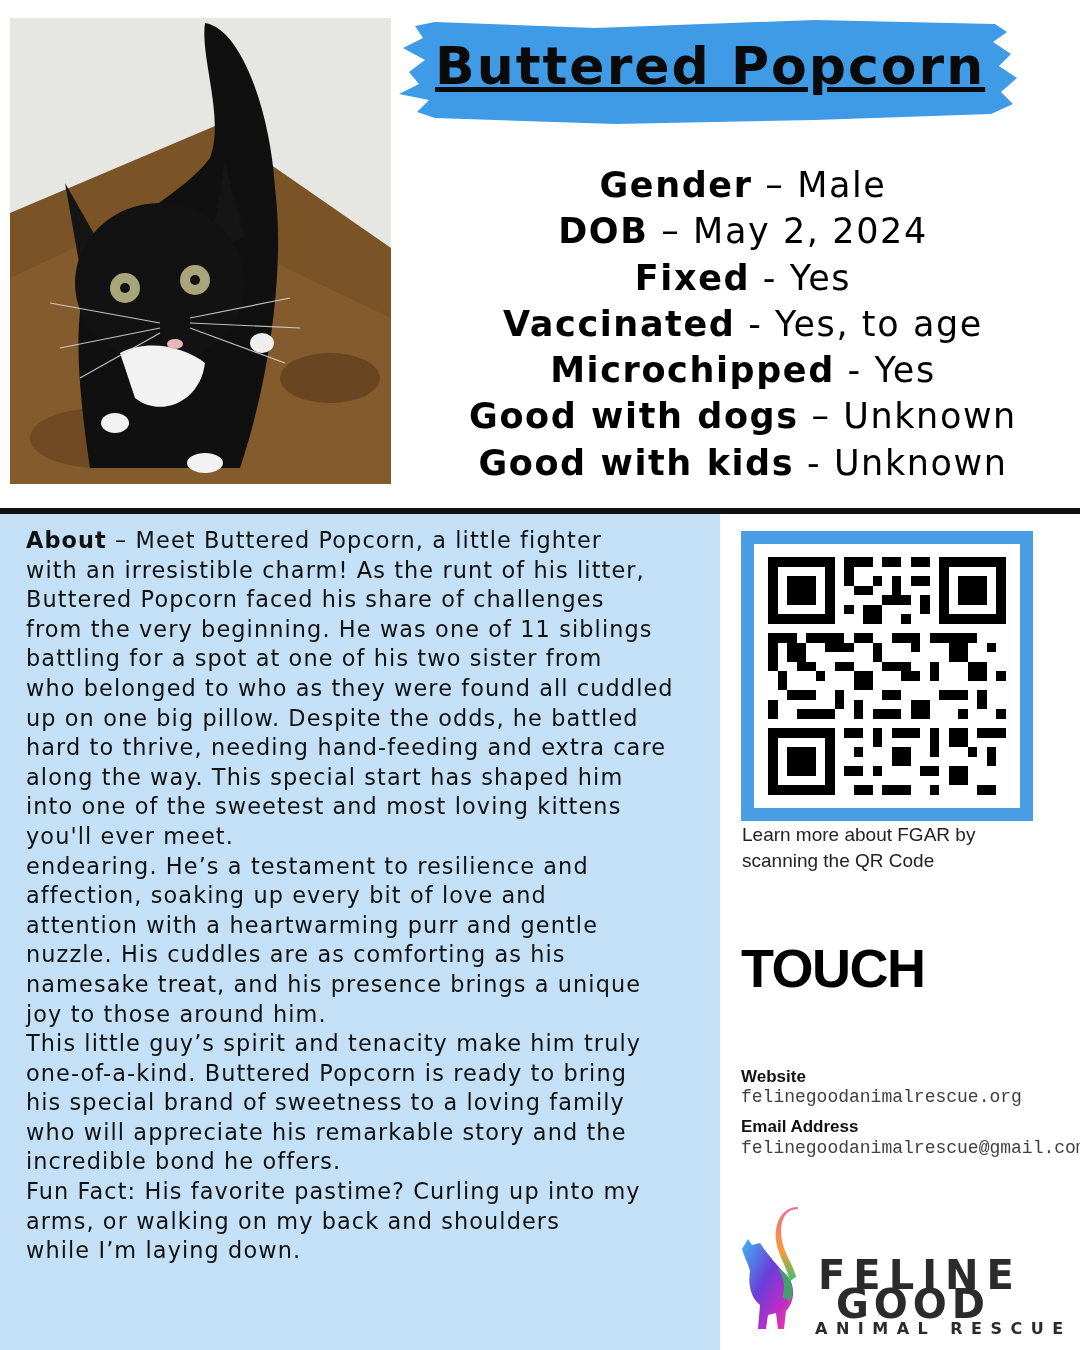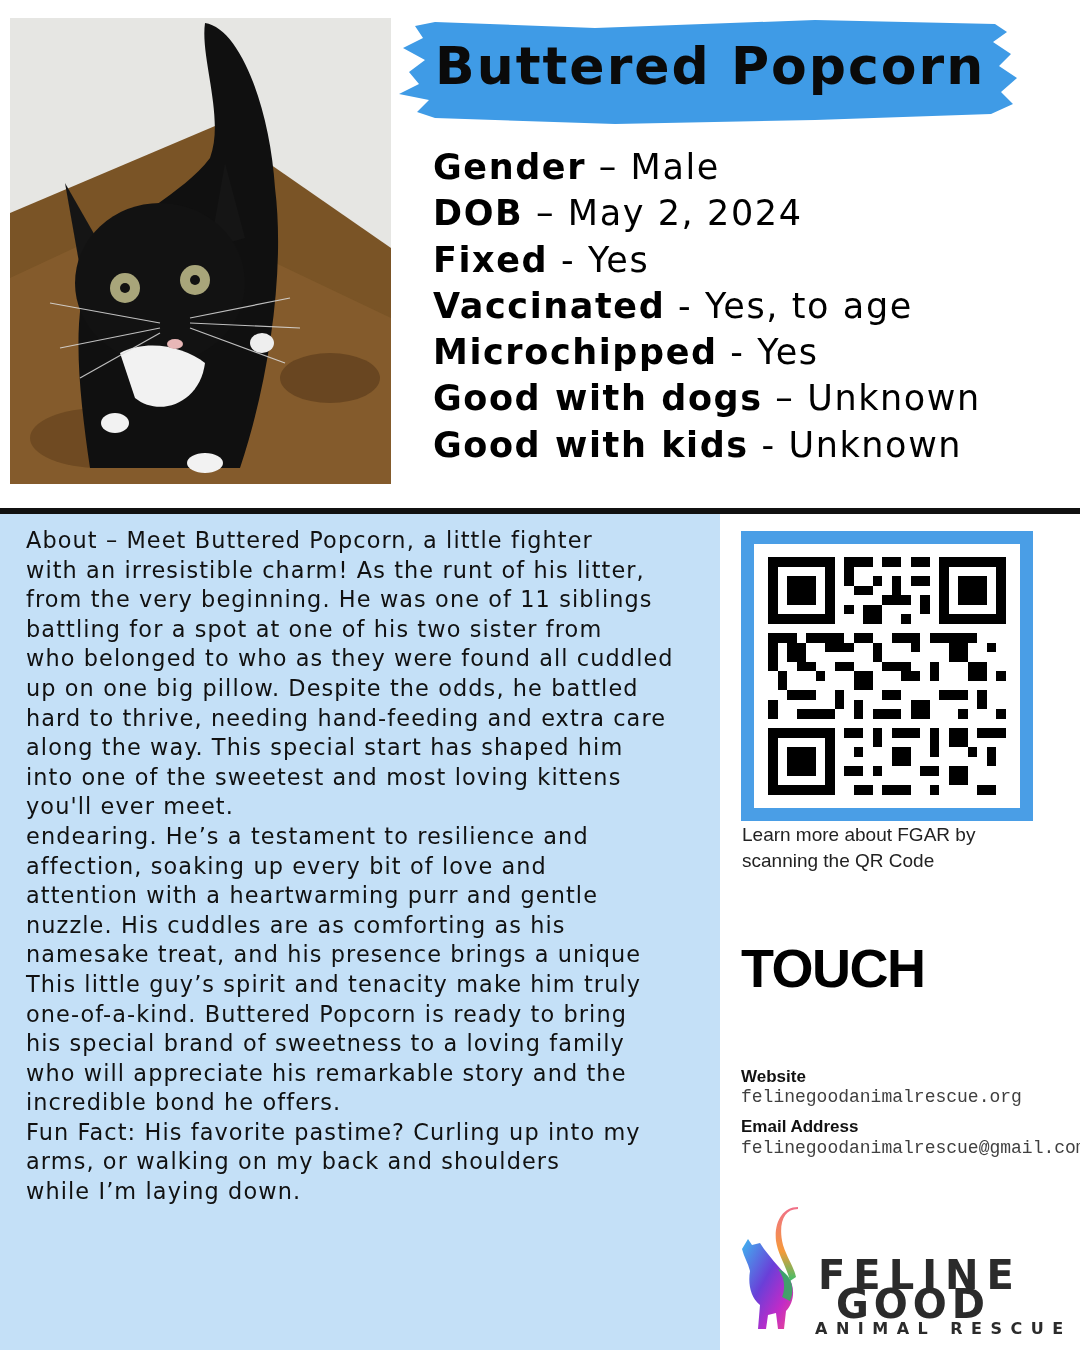--- a/index.html
+++ b/index.html
@@ -12,44 +12,44 @@
   }
   .photo svg { display: block; width: 100%; height: 100%; }
 
   .title-banner {
     position: absolute; left: 395px; top: 14px; width: 630px; height: 112px;
   }
   .title-banner svg { position: absolute; left: 0; top: 0; width: 100%; height: 100%; }
   .title-text {
     position: absolute; left: 40px; top: 22px; width: 560px;
     font-family: "DejaVu Sans", sans-serif; font-weight: bold; font-size: 52px;
-    letter-spacing: 2px; color: #0a0a0a; white-space: nowrap;
-  }
-
-  .facts { position: absolute; left: 433px; top: 144px; width: 620px; }
+    letter-spacing: 2px; color: #0a0a0a; white-space: nowrap; text-decoration: underline;
+  }
+
+  .facts { position: absolute; left: 433px; top: 162px; width: 620px; text-align: center; }
   .fact-row {
     height: 46.3px; line-height: 46px; font-size: 35px; letter-spacing: 1.6px;
     white-space: nowrap; font-family: "DejaVu Sans", sans-serif;
   }
   .fact-label { font-weight: bold; }
   .fact-sep { font-weight: normal; }
   .fact-value { font-weight: normal; }
 
   .divider { position: absolute; left: 0; top: 508px; width: 1080px; height: 6px; background: #111; }
 
   .about-panel {
     position: absolute; left: 0; top: 514px; width: 720px; height: 836px; background: #c4e0f7;
   }
   .about-text {
     position: absolute; left: 26px; top: 12px; width: 690px;
     font-family: "DejaVu Sans", sans-serif; font-size: 22.4px; line-height: 29.6px;
     letter-spacing: 1.1px; color: #111;
   }
   .about-text p { white-space: nowrap; }
-  .about-label { font-weight: normal; }
+  .about-label { font-weight: bold; }
 
   .right-panel { position: absolute; left: 720px; top: 514px; width: 360px; height: 836px; background: #ffffff; }
 
   .qr-frame {
     position: absolute; left: 741px; top: 531px; width: 292px; height: 290px;
     background: #4a9ee6; padding: 13px;
   }
   .qr-inner { width: 100%; height: 100%; background: #fff; padding: 13px; }
   .qr-inner svg { width: 100%; height: 100%; display: block; }
   .qr-caption {
@@ -150,33 +150,35 @@
     <span class="fact-label">Good with kids</span><span class="fact-sep"> - </span><span class="fact-value">Unknown</span>
   </div>
 </div>
 
 <div class="divider"></div>
 
 <div class="about-panel">
   <div class="about-text">
     <p><span class="about-label">About</span><span> – Meet Buttered Popcorn, a little fighter</span></p>
     <p>with an irresistible charm! As the runt of his litter,</p>
+    <p>Buttered Popcorn faced his share of challenges</p>
     <p>from the very beginning. He was one of 11 siblings</p>
     <p>battling for a spot at one of his two sister from</p>
     <p>who belonged to who as they were found all cuddled</p>
     <p>up on one big pillow. Despite the odds, he battled</p>
     <p>hard to thrive, needing hand-feeding and extra care</p>
     <p>along the way. This special start has shaped him</p>
     <p>into one of the sweetest and most loving kittens</p>
     <p>you'll ever meet.</p>
     <p>endearing. He’s a testament to resilience and</p>
     <p>affection, soaking up every bit of love and</p>
     <p>attention with a heartwarming purr and gentle</p>
     <p>nuzzle. His cuddles are as comforting as his</p>
     <p>namesake treat, and his presence brings a unique</p>
+    <p>joy to those around him.</p>
     <p>This little guy’s spirit and tenacity make him truly</p>
     <p>one-of-a-kind. Buttered Popcorn is ready to bring</p>
     <p>his special brand of sweetness to a loving family</p>
     <p>who will appreciate his remarkable story and the</p>
     <p>incredible bond he offers.</p>
     <p>Fun Fact: His favorite pastime? Curling up into my</p>
     <p>arms, or walking on my back and shoulders</p>
     <p>while I’m laying down.</p>
   </div>
 </div>

